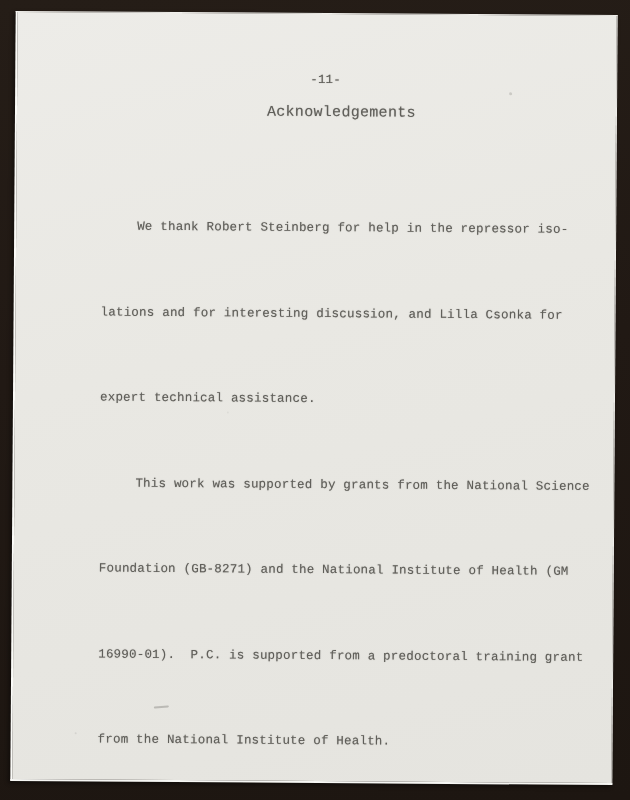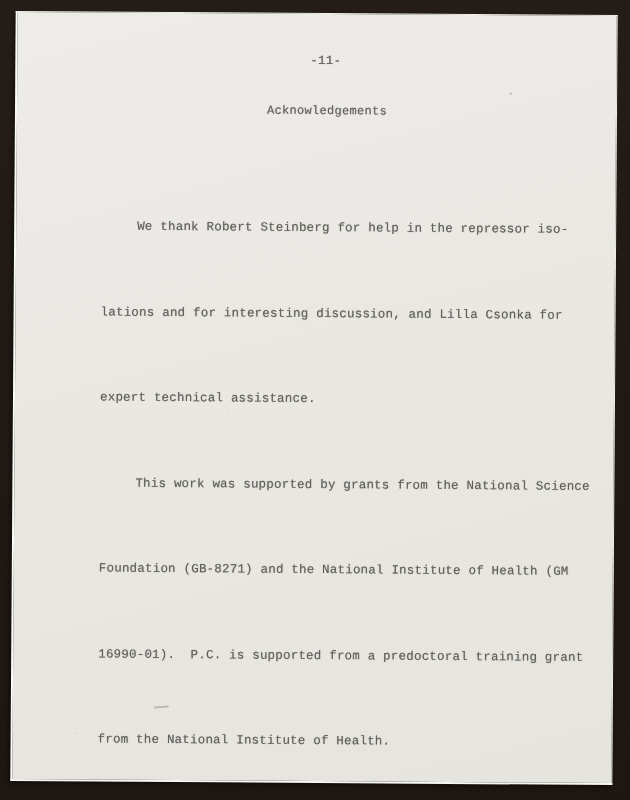--- a/index.html
+++ b/index.html
@@ -37,28 +37,28 @@
     border-right: 1px solid #efeeea;
     box-shadow: -2px 2px 4px rgba(0,0,0,0.45);
   }
   .typewritten {
     color: var(--color-ink);
     text-shadow: 0 0 1px rgba(92,91,86,0.55);
     white-space: pre;
   }
   .page-number {
     position: absolute;
-    left: 293px; top: 40px;
+    left: 293px; top: 59px;
     font-size: 12.5px;
     letter-spacing: 0.2px;
   }
   .heading {
     position: absolute;
     left: 250px; top: 90px;
-    font-size: 12px;
+    font-size: 15px;
     letter-spacing: 0.3px;
   }
   .body-text {
     position: absolute;
     left: 85px; top: 143px;
     width: 500px;
     font-size: 12.5px;
     line-height: 28.5px;
     letter-spacing: 0.2px;
   }

